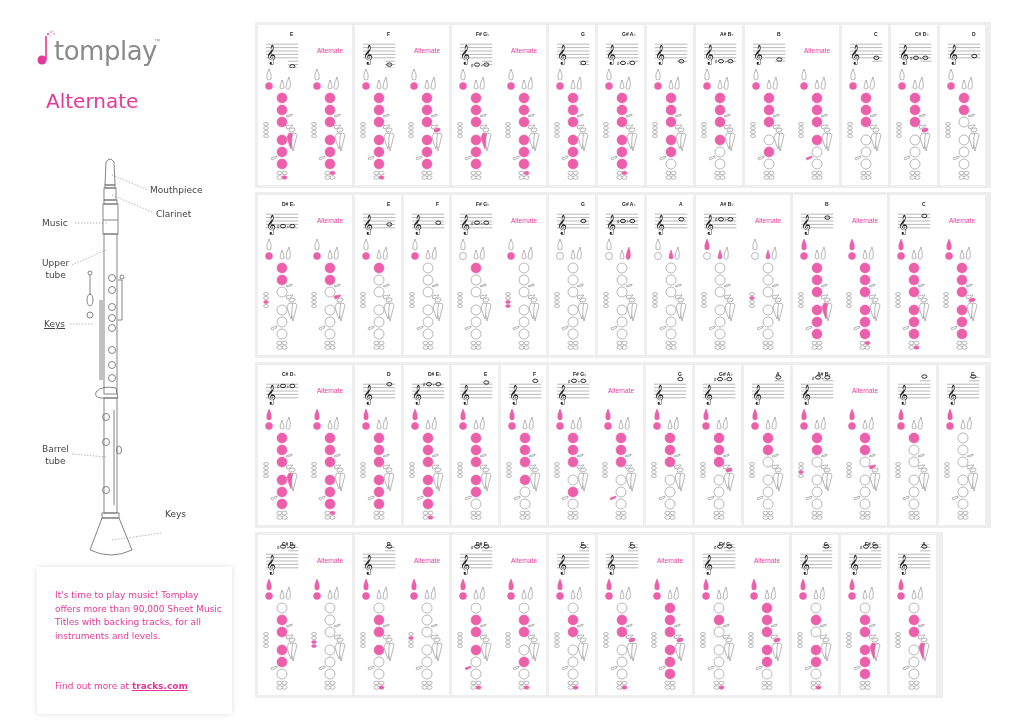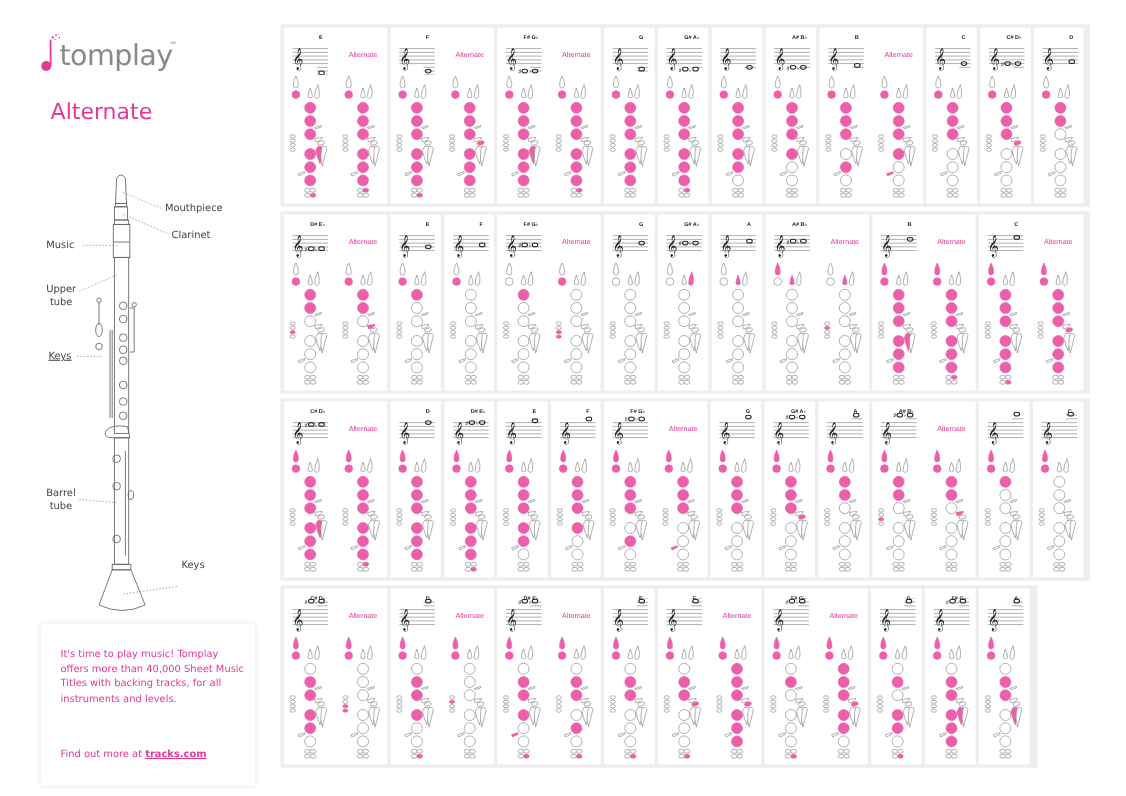--- a/index.html
+++ b/index.html
@@ -116,21 +116,21 @@
   </span>
   <span class="part-label" style="left:14px; top:168px;text-decoration:underline;">Keys</span>
   <span class="part-label" style="left:12px; top:293px;">
     <span>Barrel</span><br>
     <span>tube</span>
   </span>
   <span class="part-label" style="left:135px; top:358px;">Keys</span>
 </div>
 
 <div class="promo">
-  <p class="txt">It's time to play music! Tomplay offers more than 40,000 Sheet Music Titles with backing tracks, for all instruments and levels.</p>
+  <p class="txt">It's time to play music! Tomplay offers more than 90,000 Sheet Music Titles with backing tracks, for all instruments and levels.</p>
   <p class="foot">
     <span>Find out more at </span><a>tracks.com</a>
   </p>
 </div>
 
 <div class="grid-bg" id="grid">
     <div class="row" style="top: 0px; width: 736px;">
       <div class="card" style="left: 3px; width: 94px;">
         <div class="diag" style="left: 0px;">
           <svg width="44" height="40" viewBox="0 0 44 40" class="staff">

